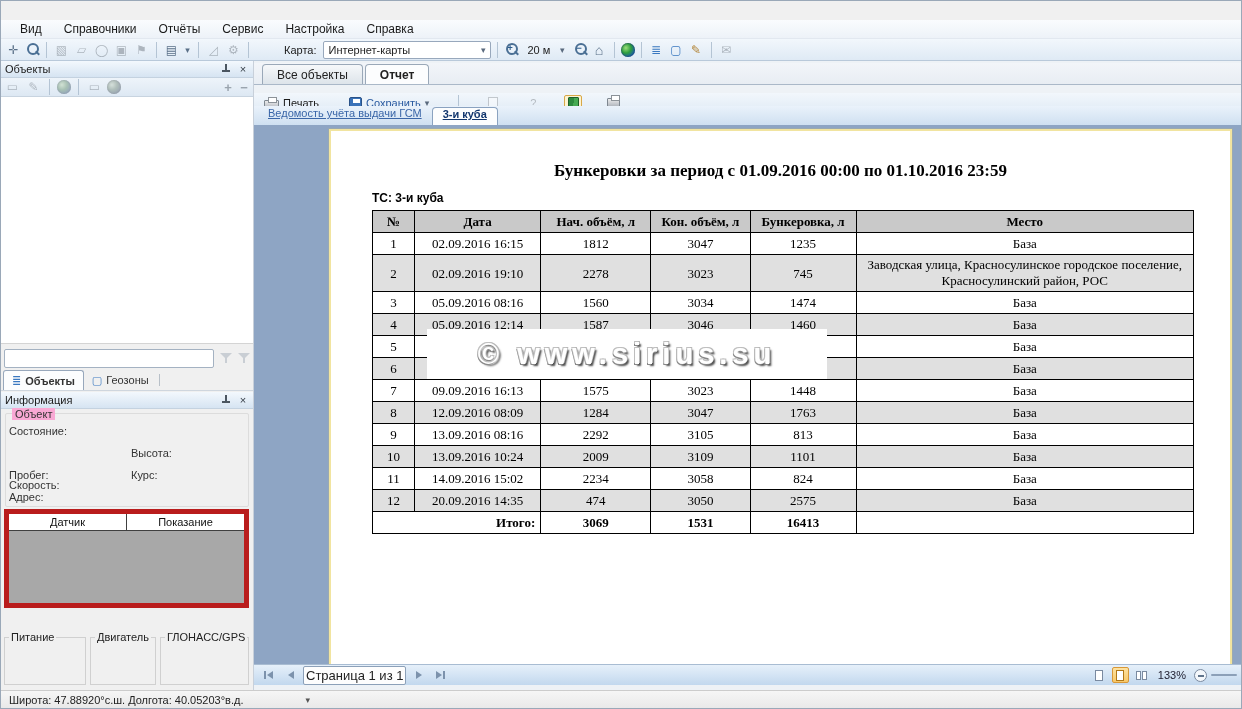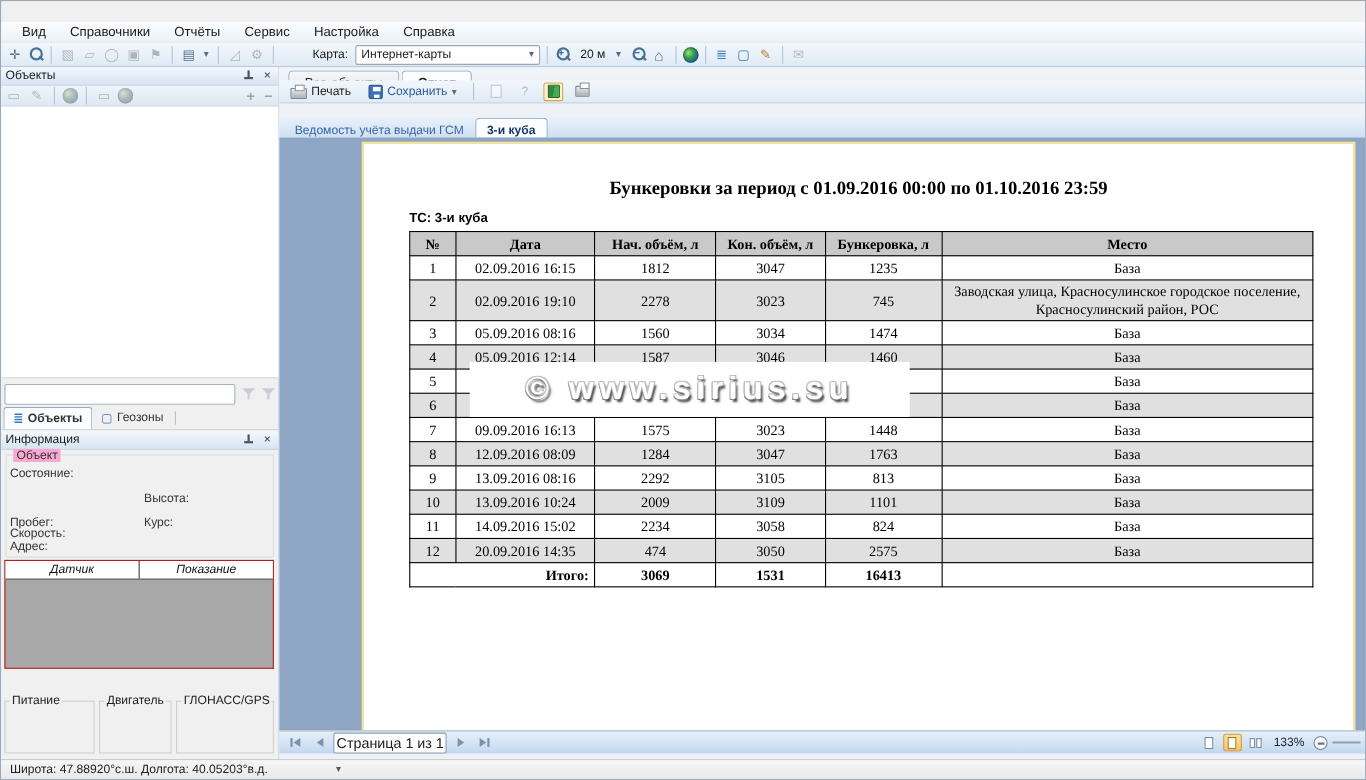--- a/index.html
+++ b/index.html
@@ -59,44 +59,44 @@
   .ltab { display:inline-flex; align-items:center; gap:4px; height:20px; padding:0 8px; font-size:11px; color:#333; }
   .ltab.active { background:#fcfdfe; border:1px solid #98a8bc; border-bottom:none; border-radius:3px 3px 0 0; font-weight:bold; }
   .ltico { color:#3a78c0; font-size:11px; }
   .tabdiv { width:1px; height:12px; background:#b8c0c8; margin:0 2px 4px; }
   .phdr2 { top:331px; }
   .infoarea { position:absolute; left:0; top:348px; width:100%; height:100px; }
   .grpbox { position:absolute; left:4px; right:4px; top:4px; bottom:2px; border:1px solid #dcdcdc; border-radius:2px; }
   .grplbl { position:absolute; left:6px; top:-6px; background:#f9a8d4; padding:0 3px; color:#333; }
   .irow { position:absolute; left:8px; color:#333; }
   .icol2 { left:130px;text-align:right; }
-  .sensors { position:absolute; left:3px; right:4px; top:448px; height:99px; border:1px solid #b91c1c; background:#a8a8a8;font-style:italic; }
+  .sensors { position:absolute; left:3px; right:4px; top:448px; height:99px; border:5px solid #b91c1c; background:#a8a8a8; }
   .shead { display:flex; height:17px; background:#fff; border-bottom:1px solid #404040; }
   .shead div { flex:1; text-align:center; line-height:16px; color:#111; }
   .shead div:first-child { border-right:1px solid #404040; }
   .miniboxes { position:absolute; left:0; top:570px; width:100%; height:58px; }
   .mbox { position:absolute; top:6px; height:48px; border:1px solid #d0d0d0; }
   .mbox span { position:absolute; left:4px; top:-7px; background:#f0f0f0; padding:0 2px; color:#222; }
 
   
   .tabstrip { position:absolute; left:0; top:2px; width:100%; height:22px; display:flex; align-items:flex-end; padding-left:8px; border-bottom:1px solid #aab8c8; background:linear-gradient(#f2f5f9,#e8edf3); }
   .mtab { height:20px; padding:0 14px; display:flex; align-items:center; font-size:12px; color:#222; background:linear-gradient(#f6f8fa,#dde4ea); border:1px solid #9aa8b8; border-bottom:none; border-radius:4px 4px 0 0; margin-right:2px; }
   .mtab.active { background:#fcfdfe; font-weight:bold; }
 
   
-  .rtoolbar { position:absolute; left:0; top:12px; width:100%; height:21px; background:linear-gradient(#f2f7fc,#dfeaf5); border-bottom:1px solid #c2d0de; display:flex; align-items:center; padding:0 6px; gap:8px; font-size:11px; color:#1a1a1a; }
+  .rtoolbar { position:absolute; left:0; top:32px; width:100%; height:21px; background:linear-gradient(#f2f7fc,#dfeaf5); border-bottom:1px solid #c2d0de; display:flex; align-items:center; padding:0 6px; gap:22px; font-size:11px; color:#1a1a1a; }
   .rbtn { display:inline-flex; align-items:center; gap:4px; padding:1px 4px; border-radius:2px; }
   .sqbtn { width:18px; height:17px; display:inline-flex; align-items:center; justify-content:center; border-radius:2px; font-size:11px; color:#6a7686; }
   .sqbtn.sel { background:#fdf3d0; border:1px solid #d8a848; }
   .bookico { width:11px; height:12px; background:linear-gradient(100deg,#2e8a3e 50%,#46aa52 50%); border:1px solid #1d6028; border-radius:1px; }
   .pageico { width:10px; height:12px; background:#fff; border:1px solid #8a94a0; }
 
   
   .subtabs { position:absolute; left:0; top:45px; width:100%; height:19px; background:linear-gradient(#eaf2fb,#cfe0f1); display:flex; align-items:flex-end; padding-left:4px; }
-  .stab { height:18px; padding:0 10px; display:flex; align-items:flex-end; font-size:11px; color:#3a66a8; border-radius:4px 4px 0 0; }
+  .stab { height:18px; padding:0 10px; display:flex; align-items:flex-start; font-size:11px; color:#3a66a8; border-radius:4px 4px 0 0;text-decoration:underline; }
   .stab.active { background:#fcfdfe; border:1px solid #8aa2c0; border-bottom:none; color:#12366e; font-weight:bold; }
 
   
   .viewer { position:absolute; left:0; top:64px; right:0; bottom:28px; background:#8ea5c4; overflow:hidden; }
   .page { position:absolute; left:75px; right:9px; top:4px; bottom:-2px; background:#fff; border:2px solid #f1e4a0; box-shadow:0 0 0 1px #cdb86a33; overflow:hidden; }
   .rtitle { margin:30px 30px 10px; text-align:center; font-family:"Liberation Serif","DejaVu Serif",serif; font-size:17px; font-weight:bold; color:#000; }
   .rsub { margin:0 0 5px 41px; font-size:12px; font-weight:bold; color:#000; }
   .rtable { margin-left:41px; width:822px; border-collapse:collapse; font-family:"Liberation Serif","DejaVu Serif",serif; font-size:13px; color:#000; table-layout:fixed; }
   .rtable th, .rtable td { border:1px solid #000; text-align:center; padding:1px 3px; line-height:19px; }
   .rtable th { background:#c9c9c9; font-weight:bold; }

